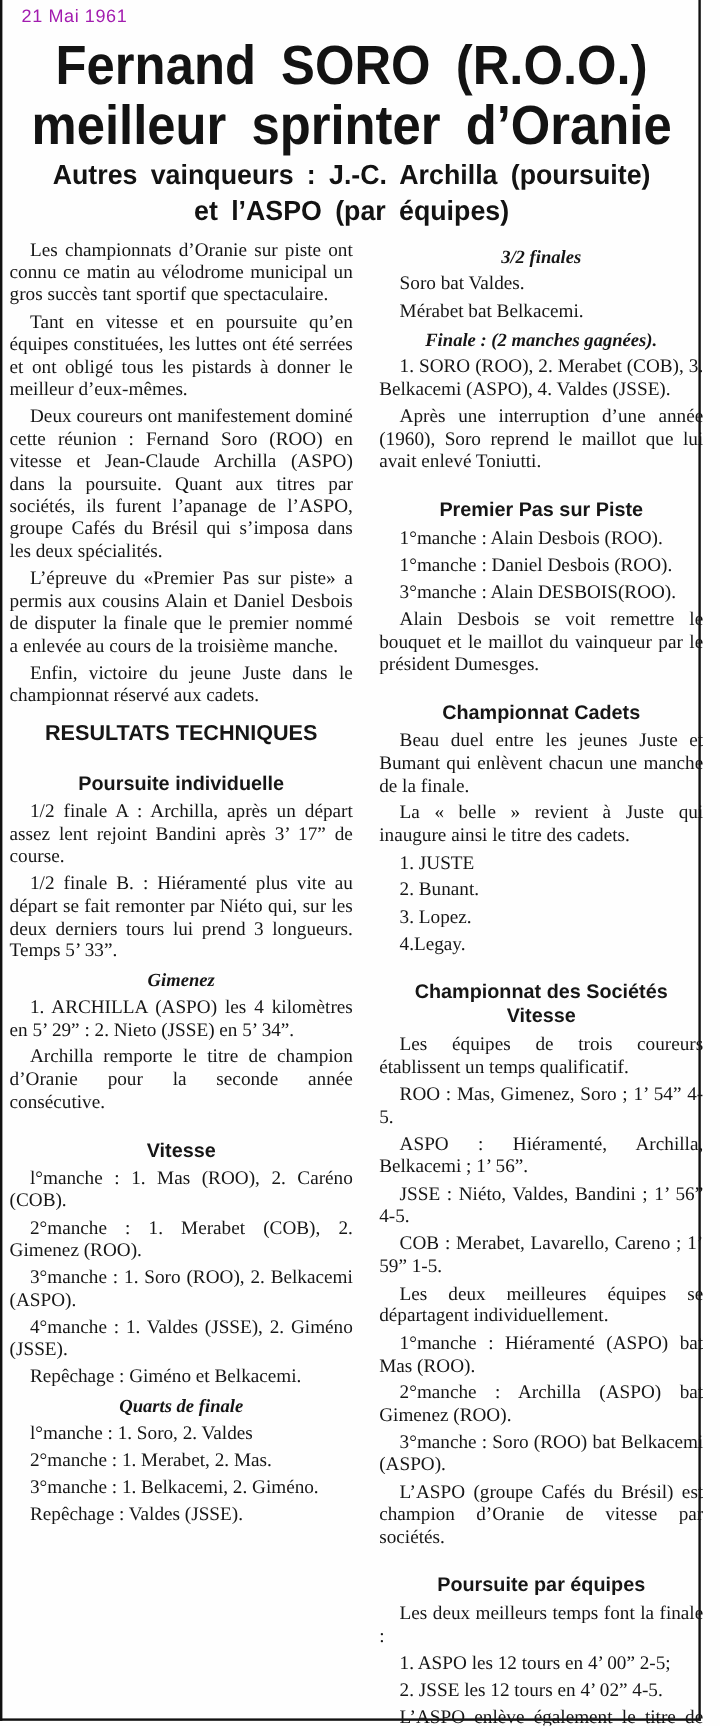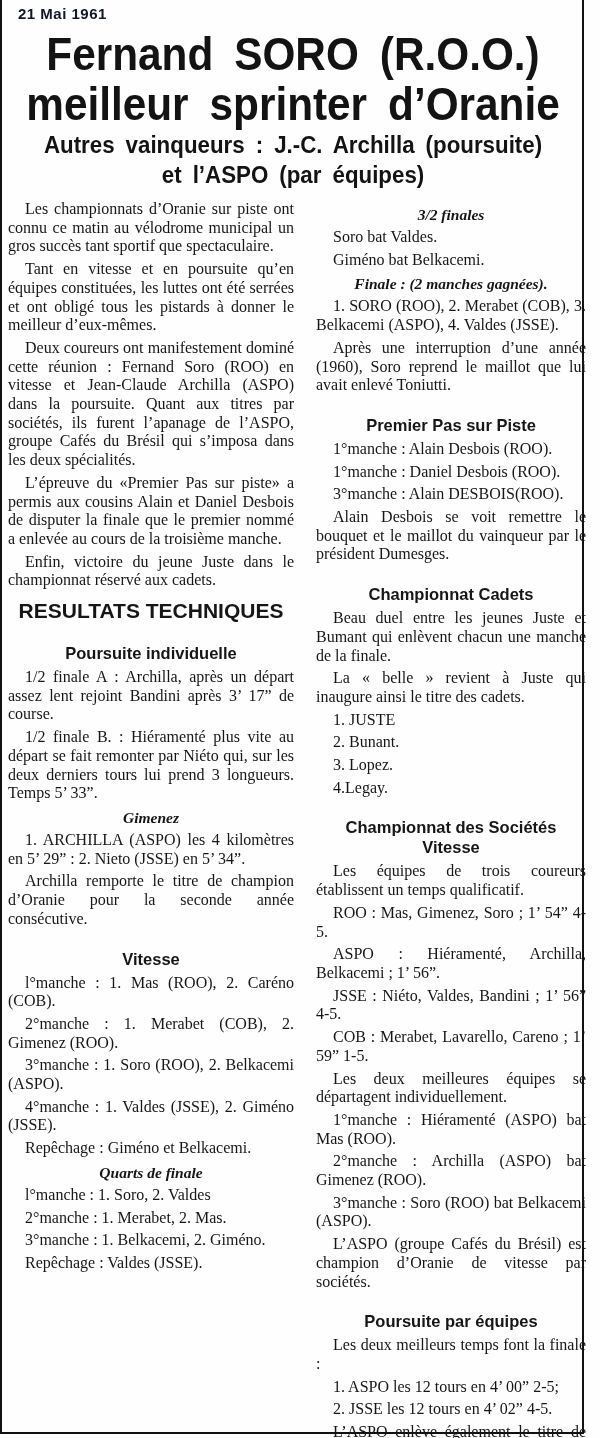--- a/index.html
+++ b/index.html
@@ -23,24 +23,24 @@
     border-left: 2px solid #111;
     border-right: 2px solid #111;
     border-bottom: 2px solid #111;
     box-sizing: border-box;
   }
 
   .date-line {
     position: absolute;
     left: 18px; top: 5px;
     font-family: "Liberation Sans", sans-serif;
-    font-weight: bold;
+    font-weight: normal;
     font-size: 15px;
     letter-spacing: 0.5px;
-    color: #0f172a;
+    color: #a21caf;
   }
 
   .headline-wrap {
     position: absolute;
     left: 0; top: 29px;
     width: 586px;
     text-align: center;
   }
   .headline-main {
     font-family: "Liberation Sans", sans-serif;
@@ -84,21 +84,21 @@
     hyphens: auto;
   }
   .blk-p {
     text-align: justify;
     text-indent: 17px;
     margin: 0 0 4px 0;
   }
   .blk-h1 {
     font-family: "Liberation Sans", sans-serif;
     font-weight: bold;
-    font-size: 21px;
+    font-size: 18px;
     line-height: 24px;
     text-align: center;
     margin: 9px 0 7px 0;
   }
   .blk-h2 {
     font-family: "Liberation Sans", sans-serif;
     font-weight: bold;
     font-size: 16.5px;
     line-height: 20px;
     text-align: center;
@@ -157,21 +157,21 @@
         <div class="blk blk-p">Repêchage : Giméno et Belkacemi.</div>
         <div class="blk blk-hi">Quarts de finale</div>
         <div class="blk blk-p">l°manche : 1. Soro, 2. Valdes</div>
         <div class="blk blk-p">2°manche : 1. Merabet, 2. Mas.</div>
         <div class="blk blk-p">3°manche : 1. Belkacemi, 2. Giméno.</div>
         <div class="blk blk-p">Repêchage : Valdes (JSSE).</div>
       </div>
     <div class="col col-right">
         <div class="blk blk-hi">3/2 finales</div>
         <div class="blk blk-p">Soro bat Valdes.</div>
-        <div class="blk blk-p">Giméno bat Belkacemi.</div>
+        <div class="blk blk-p">Mérabet bat Belkacemi.</div>
         <div class="blk blk-hi">Finale : (2 manches gagnées).</div>
         <div class="blk blk-p">1. SORO (ROO), 2. Merabet (COB), 3. Belkacemi (ASPO), 4. Valdes (JSSE).</div>
         <div class="blk blk-p">Après une interruption d’une année (1960), Soro reprend le maillot que lui avait enlevé Toniutti.</div>
         <div class="blk blk-h2">Premier Pas sur Piste</div>
         <div class="blk blk-p">1°manche : Alain Desbois (ROO).</div>
         <div class="blk blk-p">1°manche : Daniel Desbois (ROO).</div>
         <div class="blk blk-p">3°manche : Alain DESBOIS(ROO).</div>
         <div class="blk blk-p">Alain Desbois se voit remettre le bouquet et le maillot du vainqueur par le président Dumesges.</div>
         <div class="blk blk-h2">Championnat Cadets</div>
         <div class="blk blk-p">Beau duel entre les jeunes Juste et Bumant qui enlèvent chacun une manche de la finale.</div>

